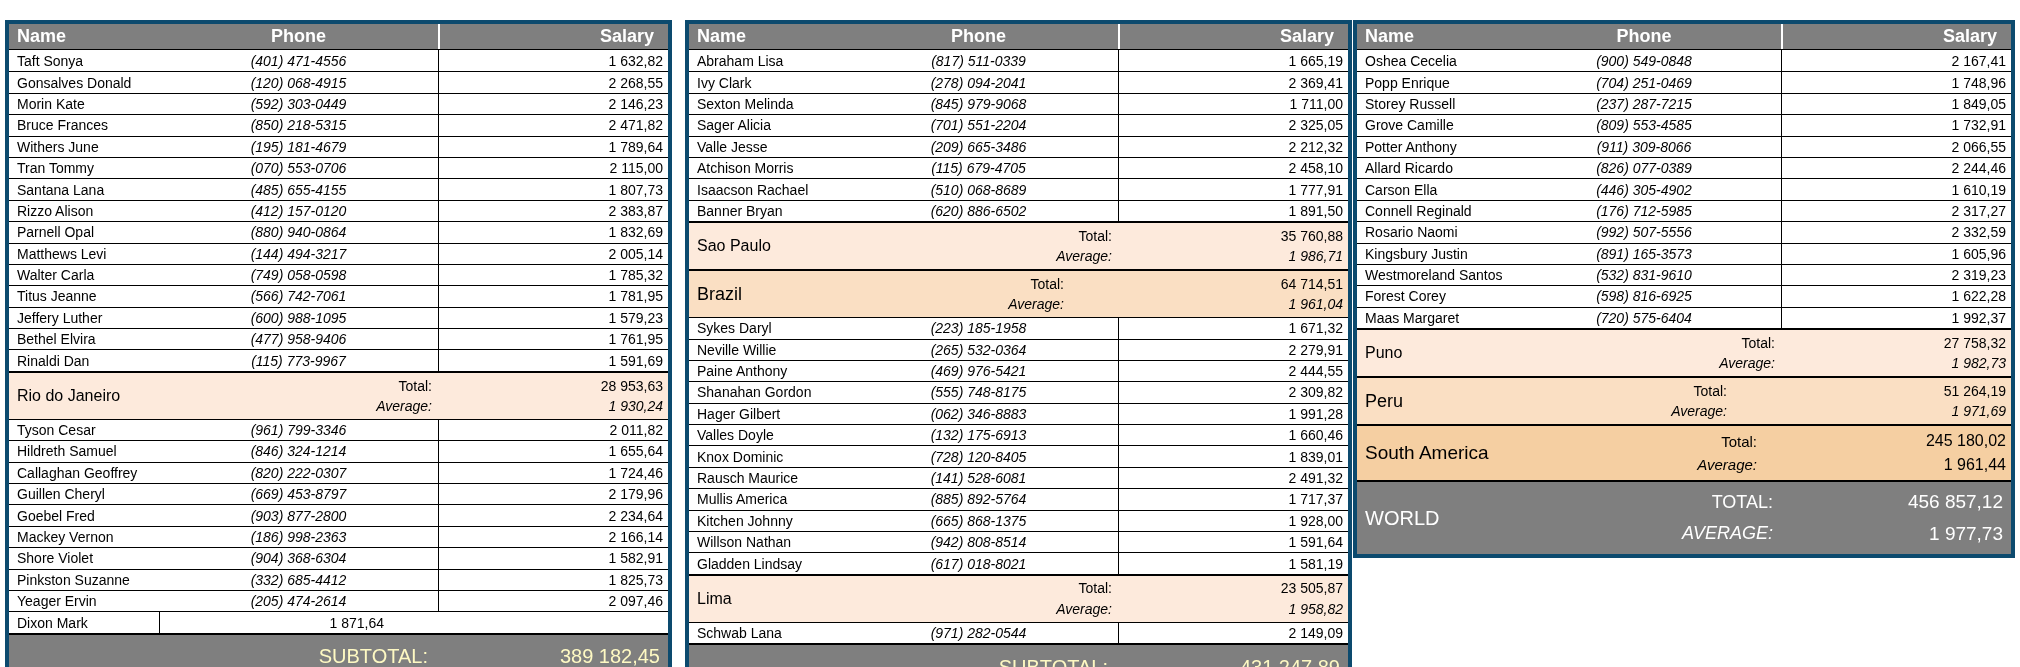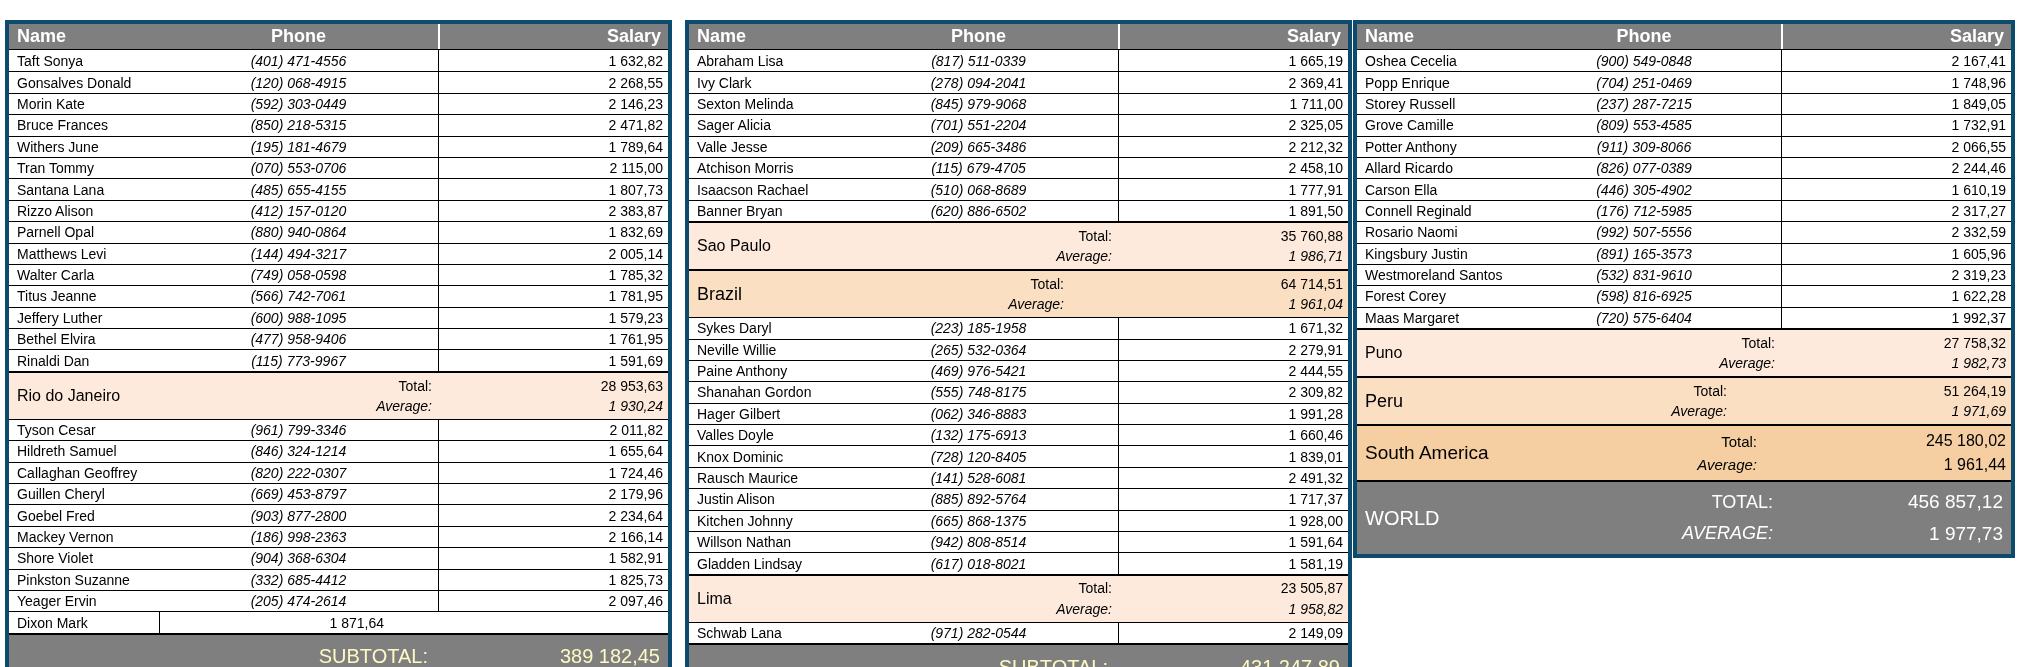--- a/index.html
+++ b/index.html
@@ -18,21 +18,21 @@
   .tbl.t2{left:1353px;width:662px;}
 
   .thead{
     display:flex;height:26px;box-sizing:border-box;align-items:center;
     background:var(--header-bg,#7f7f7f);color:#fff;font-weight:bold;font-size:18px;
     border-bottom:1px solid #000;
   }
   .th-name{width:150px;padding-left:8px;box-sizing:border-box;}
   .th-phone{flex:1;text-align:center;}
   .th-salary{
-    width:230px;box-sizing:border-box;text-align:left;padding-right:7px;
+    width:230px;box-sizing:border-box;text-align:left;padding-right:14px;
     border-left:2px solid #fff;align-self:stretch;display:flex;
     align-items:center;justify-content:flex-end;
   }
 
   .seg{border-top:1px solid #000;box-sizing:border-box;}
   .seg.first{border-top:none;}
 
   .row{display:flex;height:21.4px;align-items:stretch;font-size:14px;}
   .c-name{width:150px;padding-left:8px;box-sizing:border-box;display:flex;align-items:center;white-space:nowrap;}
   .c-phone{flex:1;display:flex;align-items:center;justify-content:center;white-space:nowrap;font-style:italic;}
@@ -340,21 +340,21 @@
           <div class="c-name">Knox Dominic</div>
           <div class="c-phone">(728) 120-8405</div>
           <div class="c-salary">1 839,01</div>
         </div>
         <div class="seg row">
           <div class="c-name">Rausch Maurice</div>
           <div class="c-phone">(141) 528-6081</div>
           <div class="c-salary">2 491,32</div>
         </div>
         <div class="seg row">
-          <div class="c-name">Justin Alison</div>
+          <div class="c-name">Mullis America</div>
           <div class="c-phone">(885) 892-5764</div>
           <div class="c-salary">1 717,37</div>
         </div>
         <div class="seg row">
           <div class="c-name">Kitchen Johnny</div>
           <div class="c-phone">(665) 868-1375</div>
           <div class="c-salary">1 928,00</div>
         </div>
         <div class="seg row">
           <div class="c-name">Willson Nathan</div>

